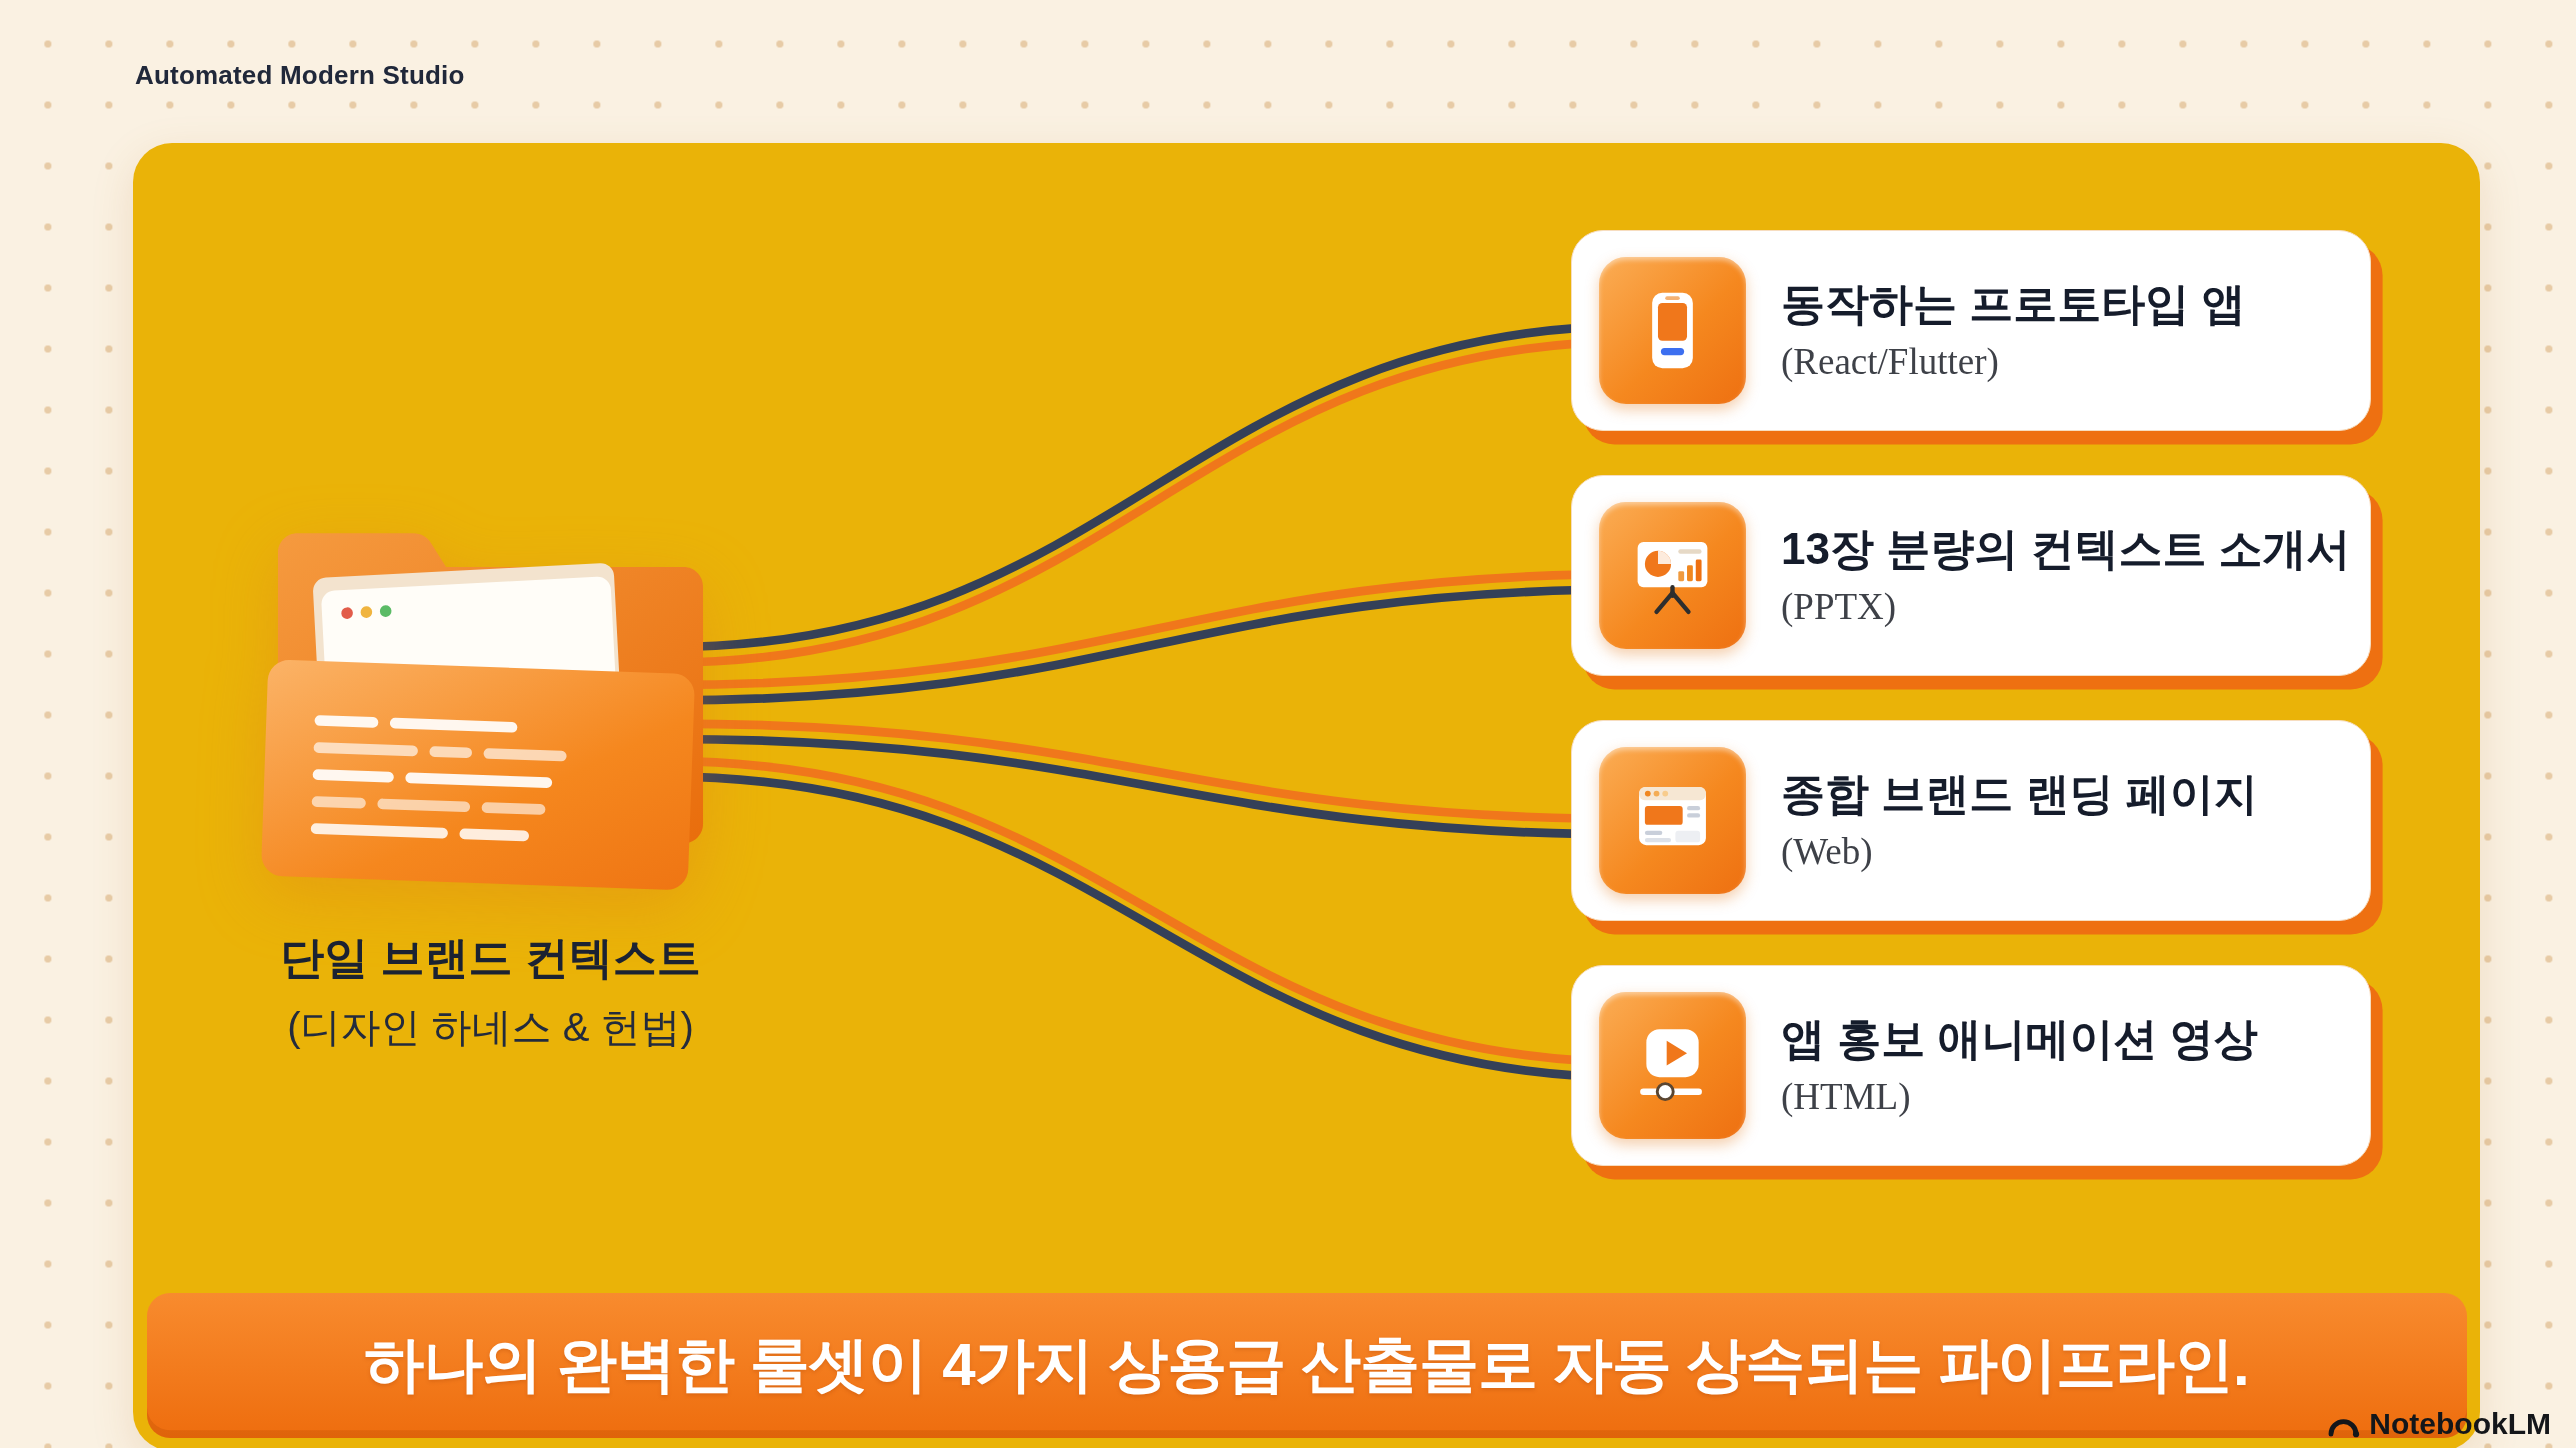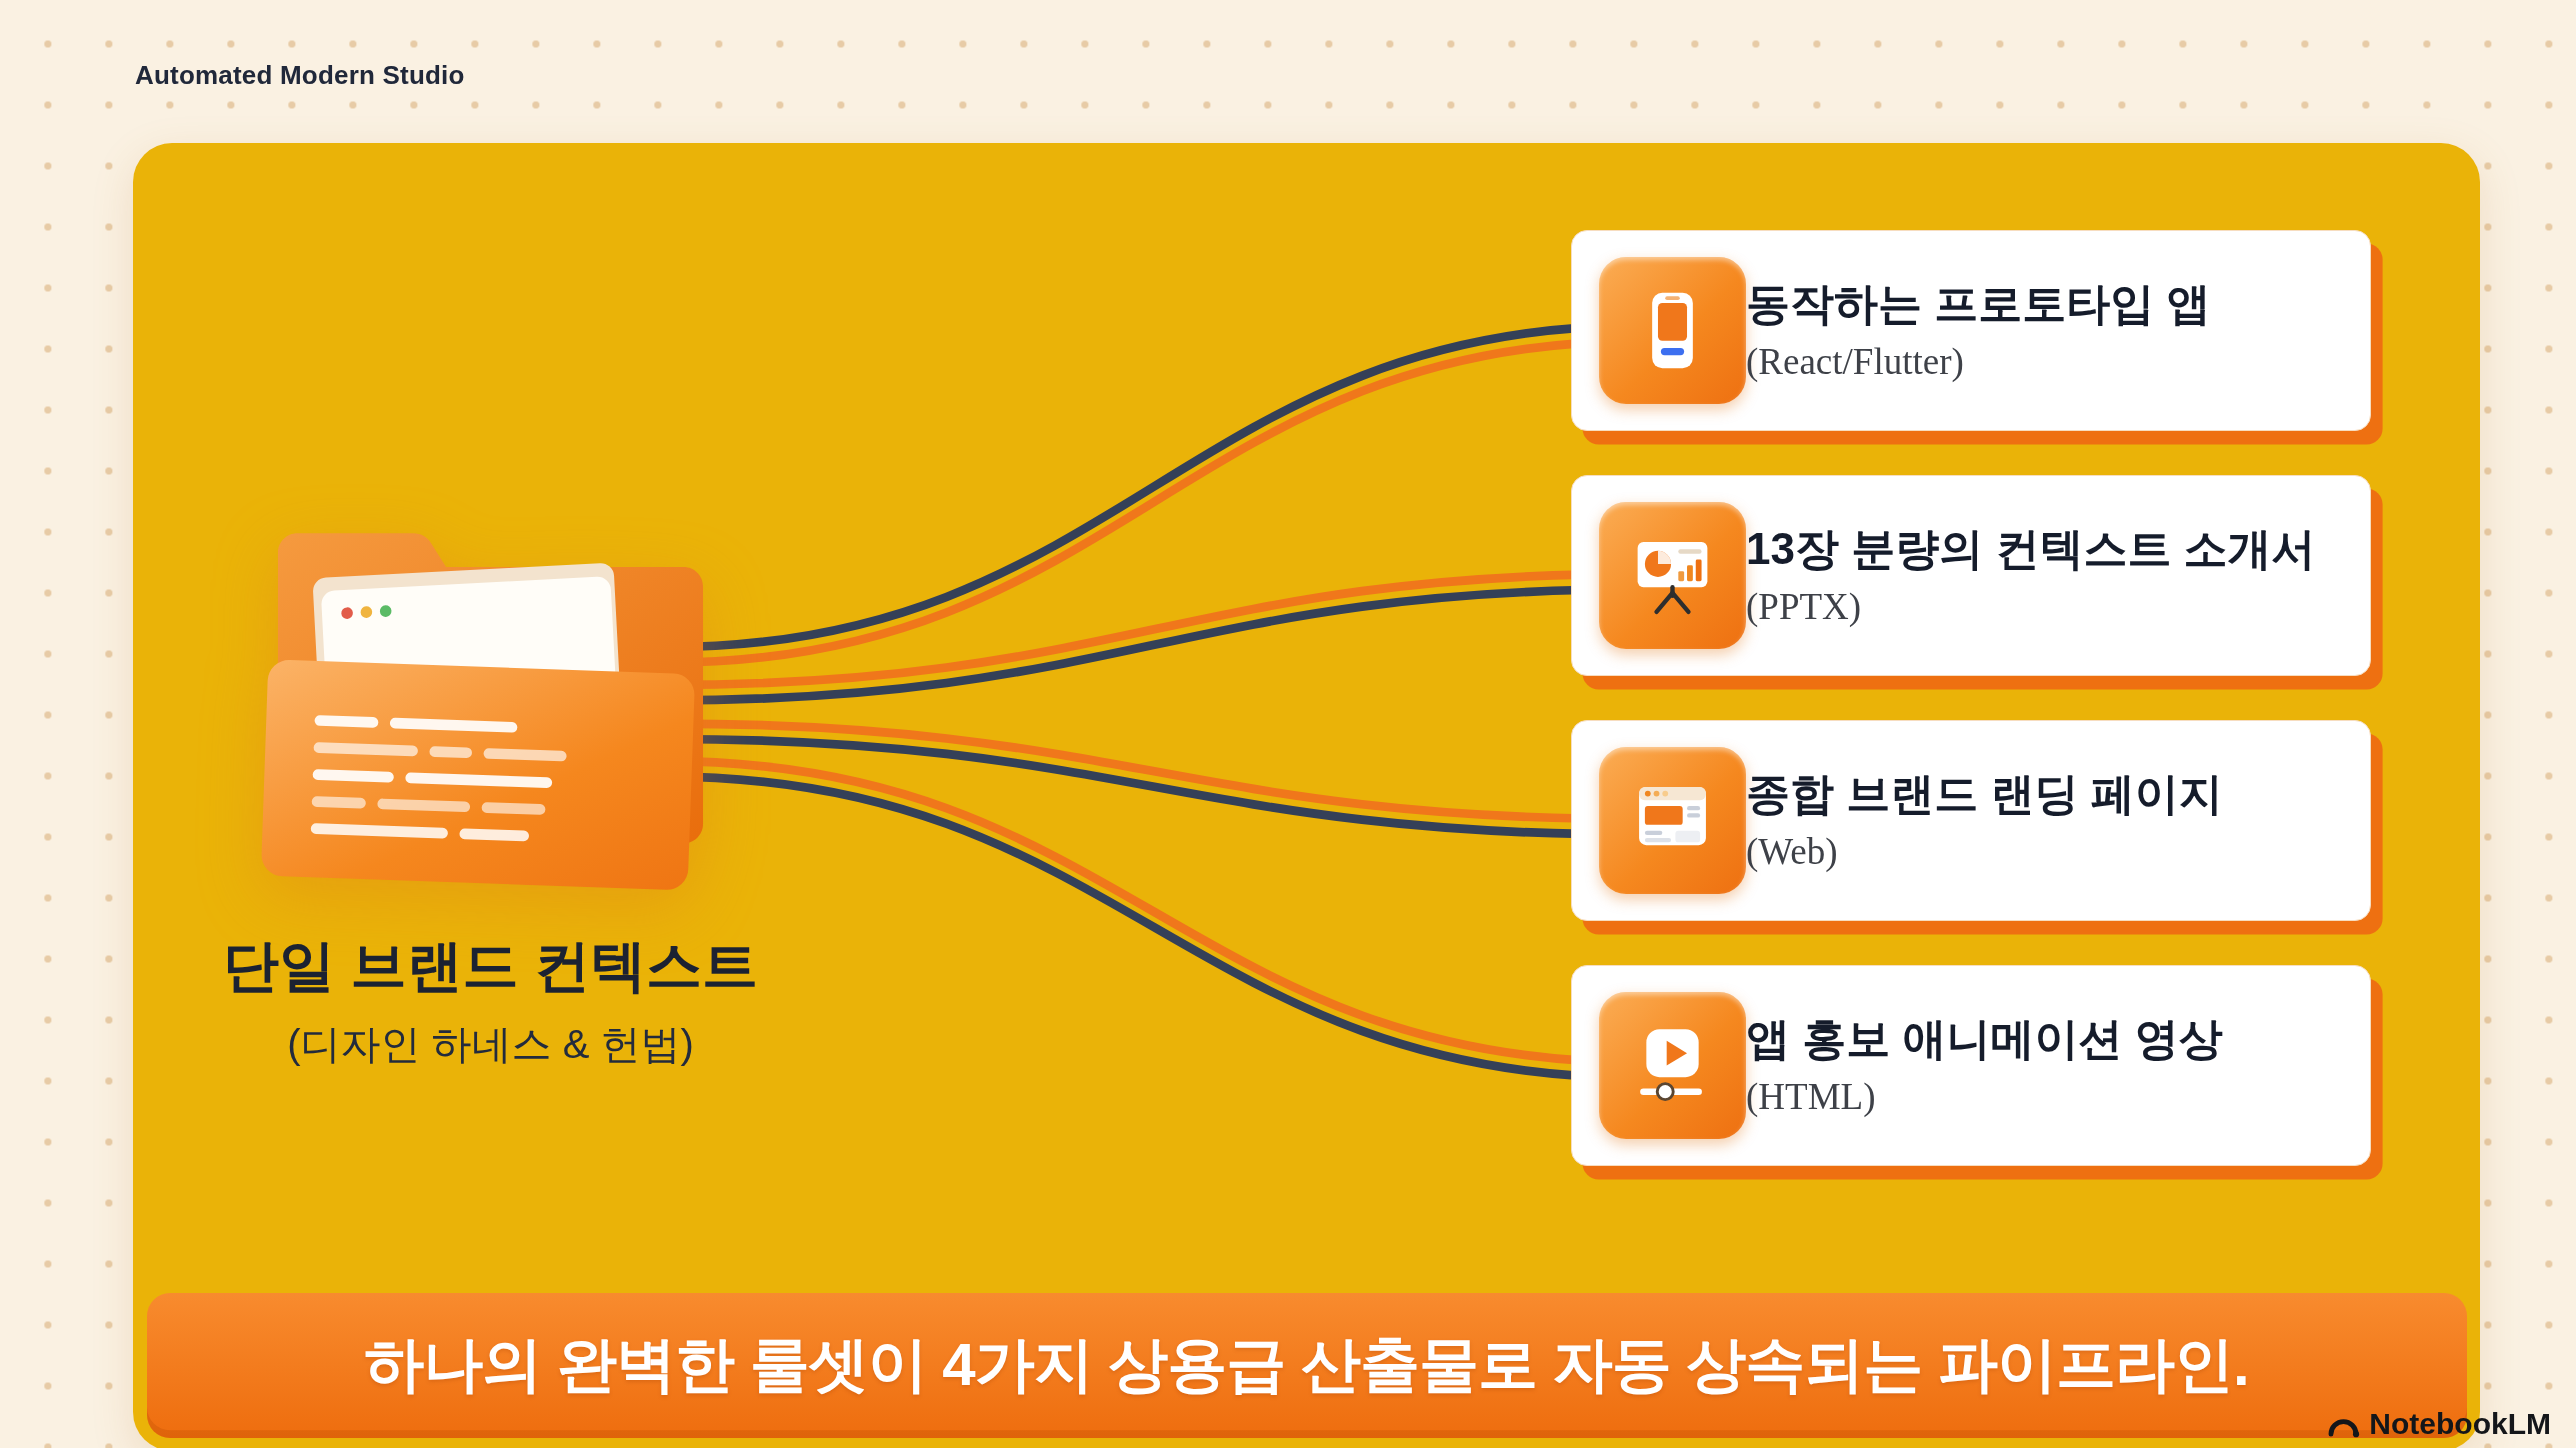--- a/index.html
+++ b/index.html
@@ -31,34 +31,34 @@
   }
   
   .folder-wrap {
     position: absolute; left: 249px; top: 481px; width: 483px; height: 435px;
     filter: drop-shadow(0 19.3px 31px rgba(222,122,30,0.35));
   }
   .source-label {
     position: absolute; left: 162px; top: 929px; width: 657px;
     text-align: center; color: #1B2232;
   }
-  .source-label .t1 { font-size: 56px; font-weight: 700; }
+  .source-label .t1 { font-size: 44px; font-weight: 700; }
   .source-label .t2 { font-size: 40px; font-weight: 500; margin-top: 11.6px; color: #232B3D; }
   
   .cards {
     position: absolute; left: 1571px; top: 230px; width: 800px;
     display: flex; flex-direction: column; gap: 44px;
   }
   .out-card {
     height: 201px; background: #FFFFFF;
     border: 1.9px solid #F7DDC0;
-    border-radius: 16px;
+    border-radius: 32px;
     box-shadow: 11.6px 13.5px 0 #EE7011;
     display: flex; align-items: center;
-    padding-left: 27px; 
+    padding-left: 27px; gap: 35px;
   }
   .icon-tile {
     width: 147px; height: 147px; flex: 0 0 147px;
     border-radius: 27px;
     background: linear-gradient(135deg, #FBAD55 0%, #F5881F 55%, #EE7011 100%);
     box-shadow: inset 0 2.9px 5.8px rgba(255,255,255,0.45), 0 5.8px 13.5px rgba(226,120,25,0.35);
     display: flex; align-items: center; justify-content: center;
   }
   .out-text .title { font-size: 44px; font-weight: 700; color: #151C2B; line-height: 1.2; }
   .out-text .sub {

